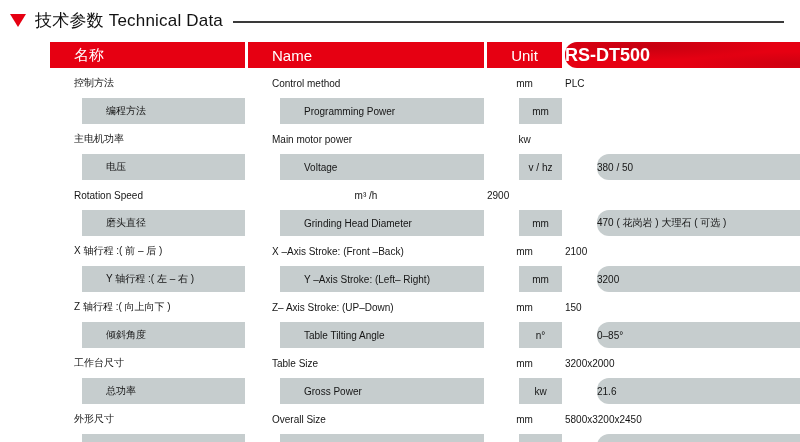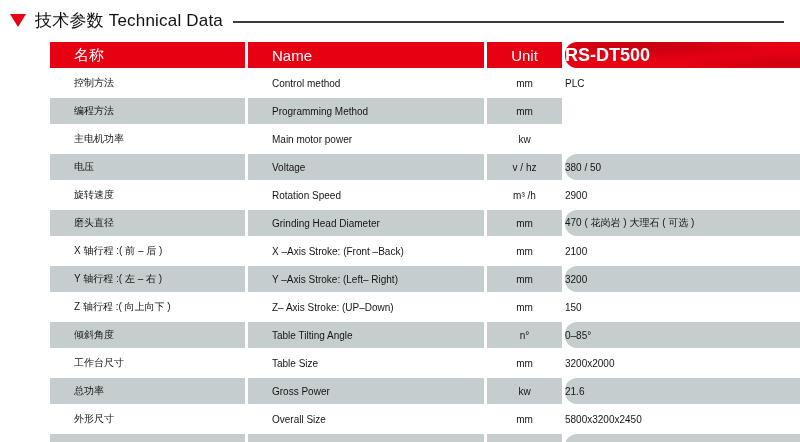--- a/index.html
+++ b/index.html
@@ -57,21 +57,21 @@
     font-size:18px; font-weight:bold; position:relative; overflow:hidden;
   }
   .thead .c4::after {
     content:""; position:absolute; inset:0; pointer-events:none;
     background:
       radial-gradient(80% 90% at 30% 15%, rgba(120,0,12,0.30), rgba(120,0,12,0) 60%),
       radial-gradient(70% 80% at 85% 85%, rgba(120,0,12,0.22), rgba(120,0,12,0) 60%);
   }
   .thead .c4 .model-text { position:relative; z-index:1; }
 
-  .gray .cell { background:#c6cdce; }
+  .gray .cell { background:#c6cdce;margin-left:32px; }
 </style>
 </head>
 <body>
 
 <div class="section-header">
   <div class="tri"></div>
   <div class="section-title">技术参数 Technical Data</div>
   <div class="rule"></div>
 </div>
 
@@ -86,36 +86,35 @@
   </div>
   <div id="table-body">
       <div class="tr">
     <div class="cell c1">控制方法</div>
     <div class="cell c2">Control method</div>
     <div class="cell c3">mm</div>
     <div class="cell c4">PLC</div>
   </div>
       <div class="tr gray">
     <div class="cell c1">编程方法</div>
-    <div class="cell c2">Programming Method</div>
+    <div class="cell c2">Programming Power</div>
     <div class="cell c3">mm</div>
   </div>
       <div class="tr">
     <div class="cell c1">主电机功率</div>
     <div class="cell c2">Main motor power</div>
     <div class="cell c3">kw</div>
   </div>
       <div class="tr gray">
     <div class="cell c1">电压</div>
     <div class="cell c2">Voltage</div>
     <div class="cell c3">v / hz</div>
     <div class="cell c4">380 / 50</div>
   </div>
       <div class="tr">
-    <div class="cell c1">旋转速度</div>
     <div class="cell c2">Rotation Speed</div>
     <div class="cell c3">m³ /h</div>
     <div class="cell c4">2900</div>
   </div>
       <div class="tr gray">
     <div class="cell c1">磨头直径</div>
     <div class="cell c2">Grinding Head Diameter</div>
     <div class="cell c3">mm</div>
     <div class="cell c4">470 ( 花岗岩 ) 大理石 ( 可选 )</div>
   </div>

